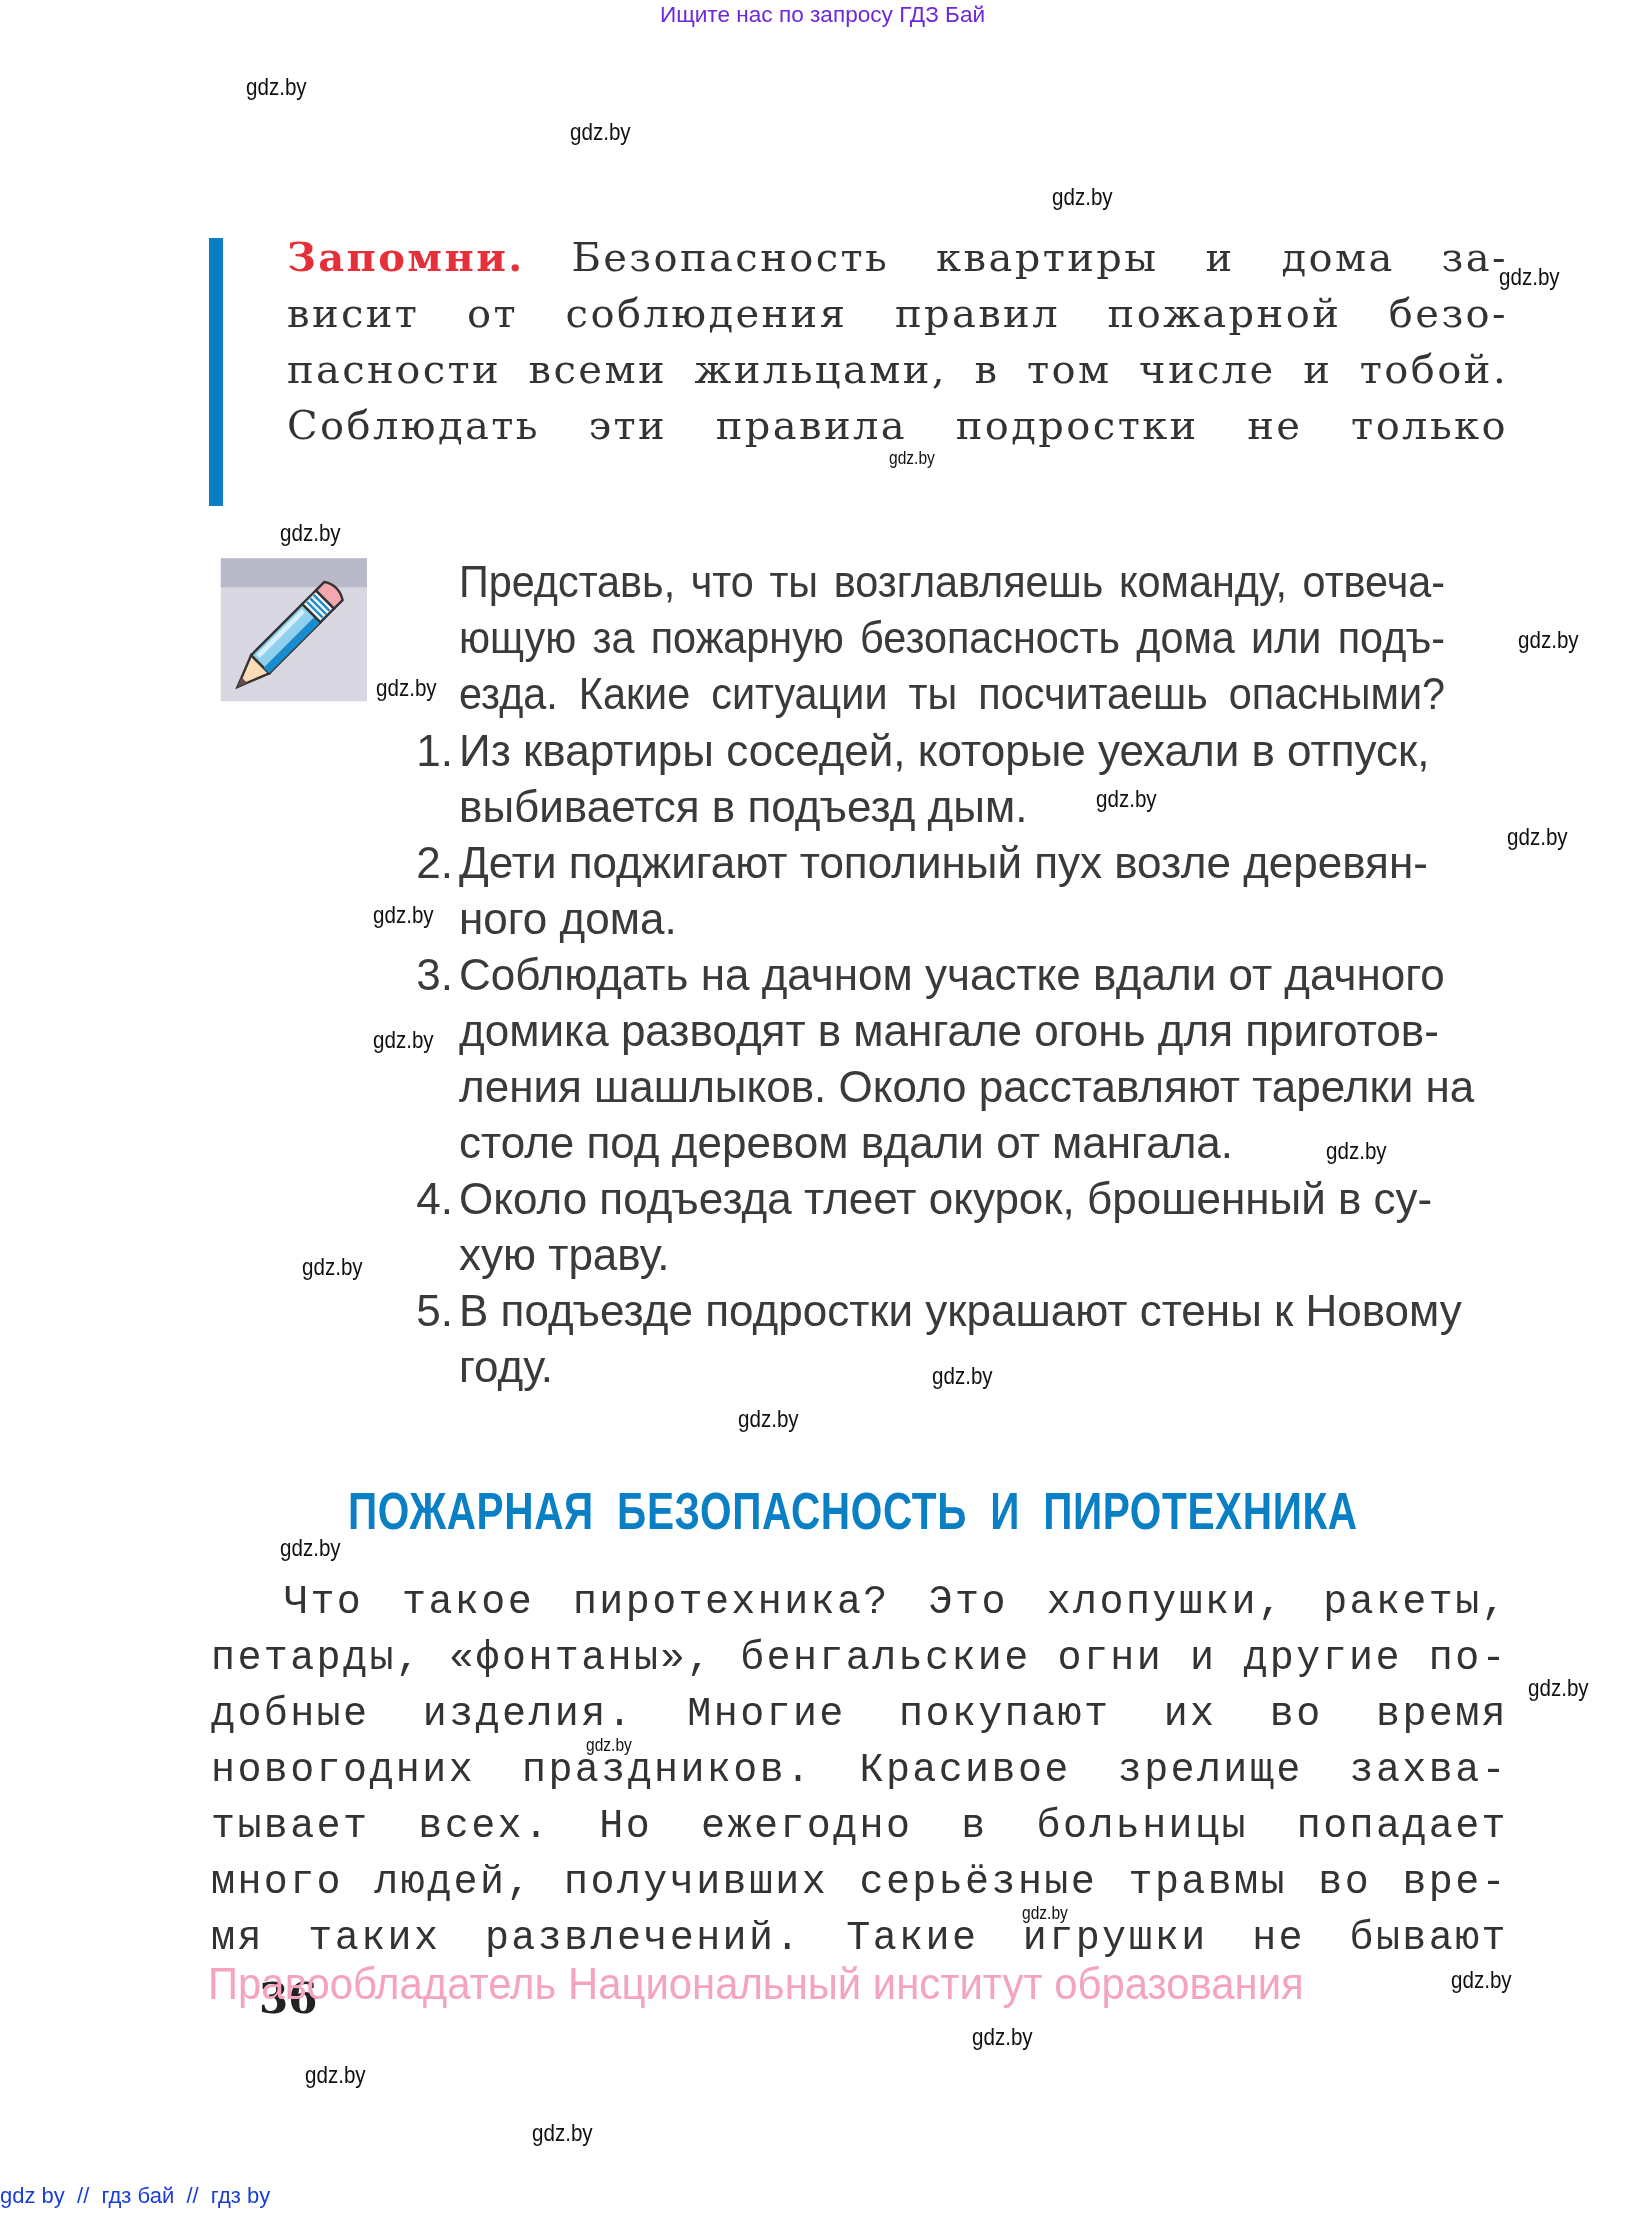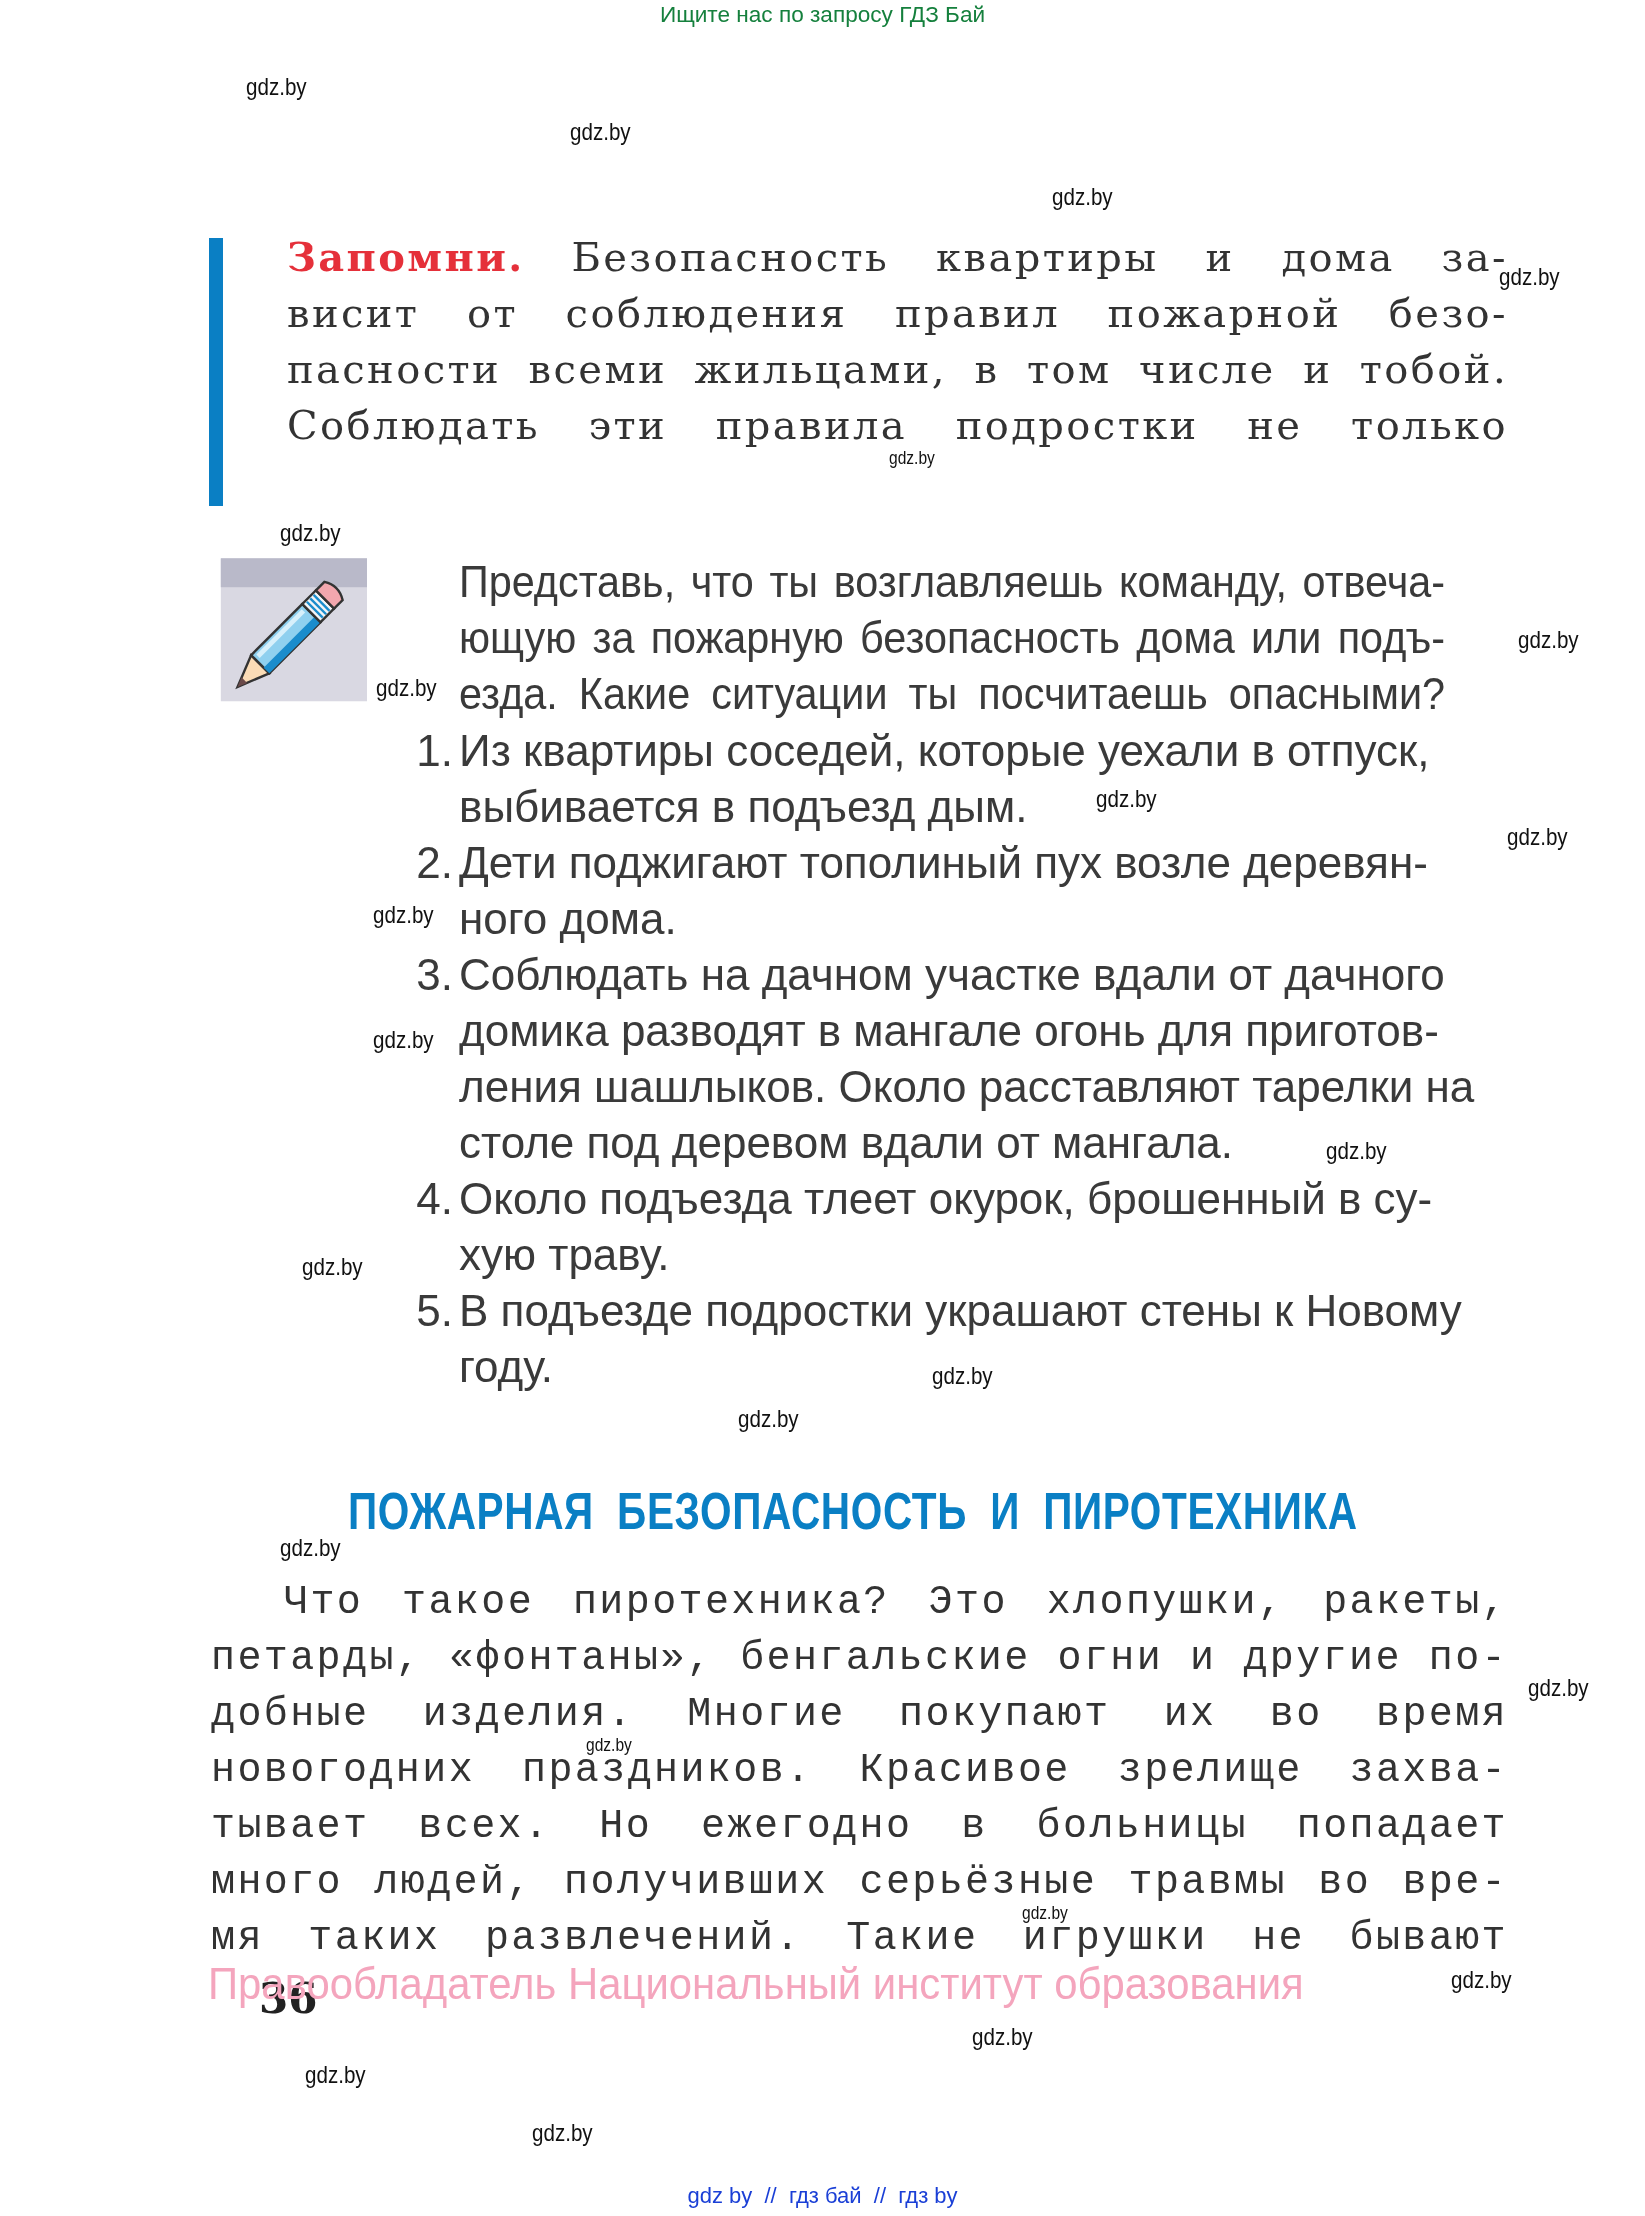--- a/index.html
+++ b/index.html
@@ -1,38 +1,38 @@
 <!DOCTYPE html>
 <html style="font-size:13px"><head>
 <meta charset="utf-8">
 <style>
   html, body { margin:0; padding:0; background:#ffffff; }
   body { width:1645px; height:2216px; position:relative; overflow:hidden; }
   .abs { position:absolute; }
-  .banner { top:1.6px; left:0; width:1645px; text-align:center; font-family:"Liberation Sans", sans-serif; font-size:22.6px; color:#15803d; }
+  .banner { top:1.6px; left:0; width:1645px; text-align:center; font-family:"Liberation Sans", sans-serif; font-size:22.6px; color:#6d28d9; }
   .wm { font-family:"Liberation Sans", sans-serif; font-size:23.4px; color:#111; transform:scaleX(0.88); transform-origin:left top; white-space:nowrap; }
   .wm.small { font-size:17.7px; }
   .rule-bar { left:209px; top:238px; width:13.7px; height:268px; background:#0a7fc4; }
   .note { left:287px; top:229px; width:1221px; font-family:"DejaVu Serif", serif; font-size:40px; line-height:56px; color:#333; letter-spacing:2.4px; }
   .note-line { display:block; text-align:justify; text-align-last:justify; white-space:nowrap; height:56px; }
   .note-line.last { text-align-last:left; }
   .note-label { color:#e5303a; font-weight:bold; }
   .pencil { left:216px; top:558px; width:151px; height:150px; }
   .task { left:459px; top:554px; width:1049px; font-family:"Liberation Sans", sans-serif; font-size:44px; line-height:56px; color:#3a3a3a; transform:scaleX(0.94); transform-origin:left top; }
   .task-line { display:block; white-space:nowrap; height:56px; text-align:justify; text-align-last:justify; }
   .list { left:403px; top:723px; width:1105px; font-family:"Liberation Sans", sans-serif; font-size:44px; line-height:56px; color:#3a3a3a; }
   .li { position:relative; padding-left:56px; }
   .li-num { position:absolute; left:0; top:0; width:50px; text-align:right; }
   .heading { left:348px; top:1481px; width:1023px; font-family:"Liberation Sans", sans-serif; font-weight:bold; font-size:52px; color:#0a7fc4; white-space:nowrap; transform:scaleX(0.78); transform-origin:left top; letter-spacing:0.8px; word-spacing:14.5px; }
   .body { left:211px; top:1575px; width:1297px; font-family:Liberation Mono, monospace; font-size:40px; line-height:56px; color:#333; letter-spacing:2.4px; }
   .body-line { display:block; white-space:nowrap; height:56px; text-align:justify; text-align-last:justify; }
   .body-line.first { padding-left:73px; }
   .page-num { left:211px; top:1974px; font-family:"DejaVu Serif", serif; font-weight:bold; font-size:42px; color:#222;margin-left:48px; }
   .rights { left:208px; top:1958px; font-family:"Liberation Sans", sans-serif; font-size:45px; color:#f4a5bd; white-space:nowrap; transform:scaleX(0.93); transform-origin:left top; }
-  .bottom-link { left:0; top:2183px; width:1645px; text-align:center; font-family:"Liberation Sans", sans-serif; font-size:22px; color:#1a3fd6; white-space:pre; }
+  .bottom-link { left:0; top:2183px; width:1645px; font-family:"Liberation Sans", sans-serif; font-size:22px; color:#1a3fd6; white-space:pre; }
 </style>
 </head>
 <body>
 
 <div class="abs banner">Ищите нас по запросу ГДЗ Бай</div>
 
 <div class="abs wm" style="left:246px;top:74px">gdz.by</div>
 <div class="abs wm" style="left:570px;top:119px">gdz.by</div>
 <div class="abs wm" style="left:1052px;top:184px">gdz.by</div>
 <div class="abs wm" style="left:1499px;top:264px">gdz.by</div>

